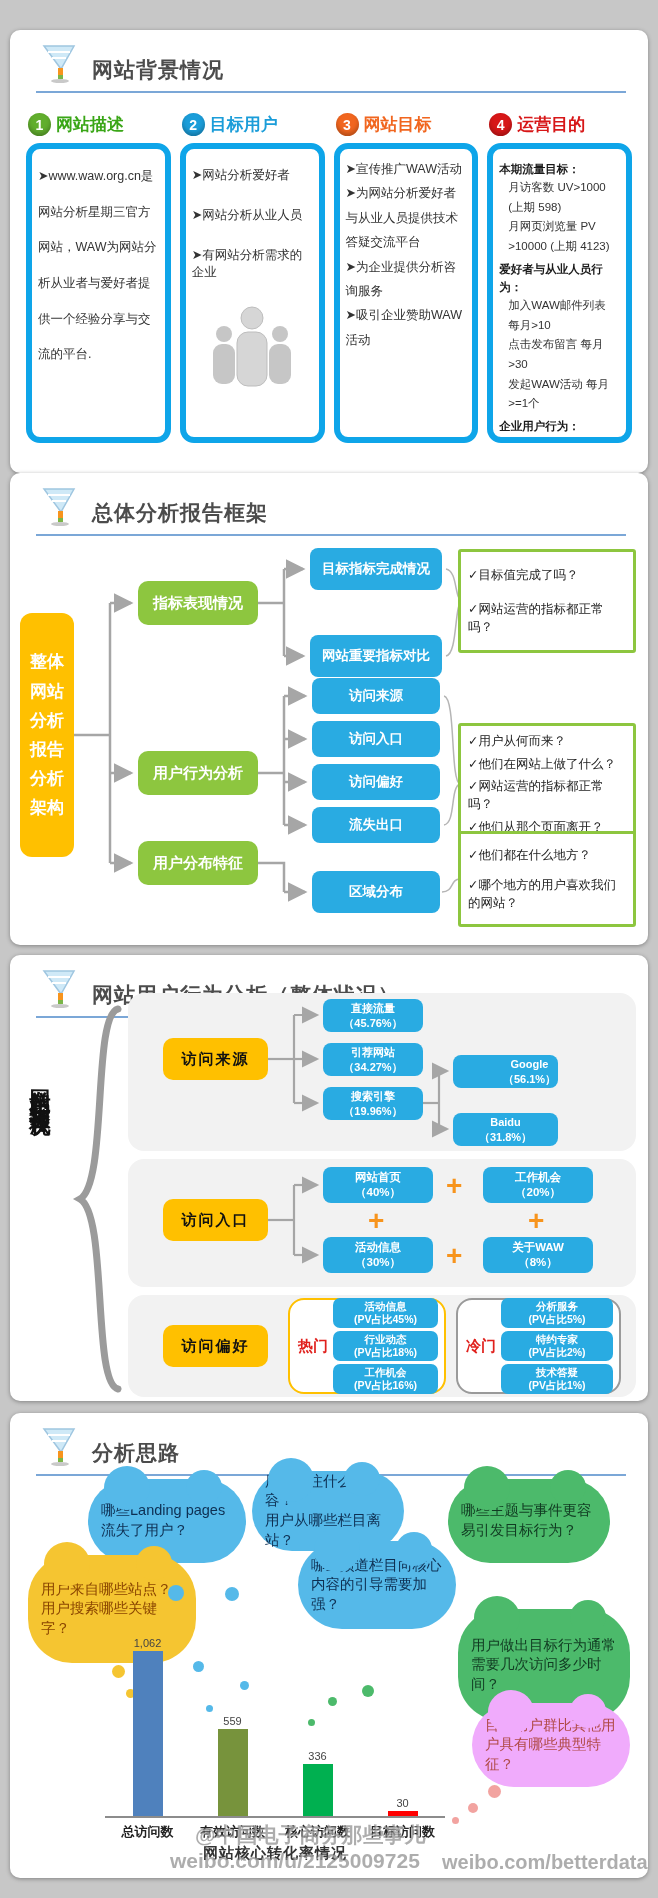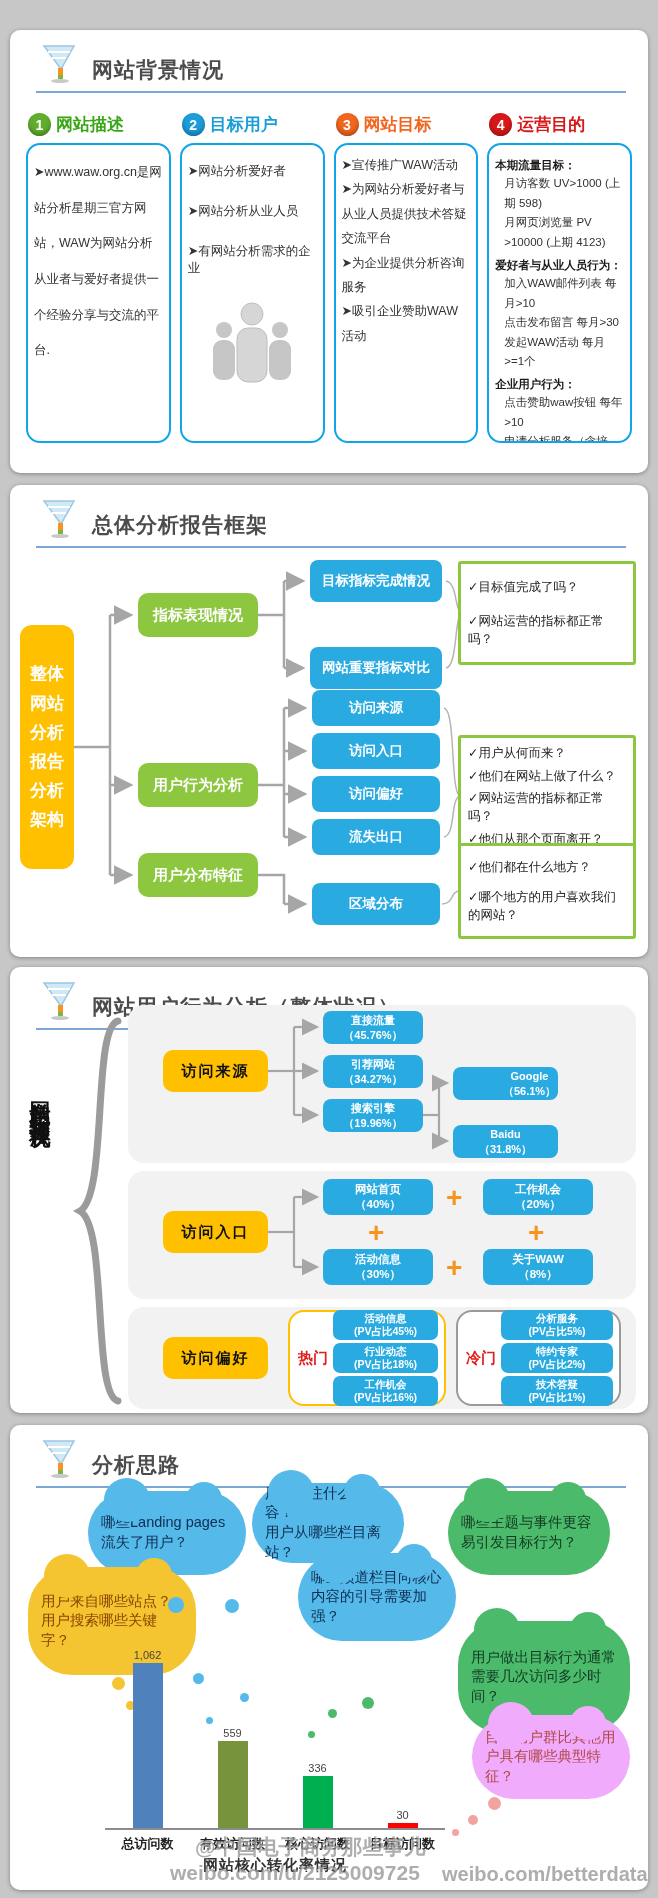--- a/index.html
+++ b/index.html
@@ -1,31 +1,31 @@
 <!DOCTYPE html>
 <html><head>
 <meta charset="utf-8">
 <style>
   html,body{margin:0;padding:0;}
   body{width:658px;height:1898px;background:#c7c7c7;font-family:"Liberation Sans","DejaVu Sans",sans-serif;position:relative;}
   .card{position:relative;background:#fff;border-radius:10px;margin:0 10px;box-shadow:0 1px 4px rgba(0,0,0,.35);box-sizing:border-box;overflow:hidden;}
   #card1{margin-top:30px;height:443px;}
-  #card2{margin-top:12px;height:472px;}
+  #card2{height:472px;}
   #card3{margin-top:10px;height:446px;}
   #card4{margin-top:12px;height:465px;}
   .hdr{display:flex;align-items:flex-end;gap:16px;padding:14px 0 4px 32px;}
   .hdr-title{font-size:21px;font-weight:bold;color:#4c4c4c;letter-spacing:1px;}
   .hdr-rule{height:2px;background:#7ba7d7;margin:3px 22px 0 26px;}
   
   .cols{display:flex;gap:9px;padding:16px 16px 0;}
   .col{flex:1;min-width:0;}
   .col-head{display:flex;align-items:center;gap:5px;margin:4px 0 7px 2px;}
   .badge{width:23px;height:23px;border-radius:50%;color:#fff;font-weight:bold;font-size:14px;display:flex;align-items:center;justify-content:center;flex:0 0 auto;box-shadow:inset 0 -3px 4px rgba(0,0,0,.25);}
   .col-title{font-size:17px;font-weight:bold;white-space:nowrap;}
-  .cbox{border:2px solid #0ea5e9;border-radius:14px;height:300px;padding:8px 6px;font-size:12.5px;color:#333;box-sizing:border-box;overflow:hidden;}
+  .cbox{border:6px solid #0ea5e9;border-radius:14px;height:300px;padding:8px 6px;font-size:12.5px;color:#333;box-sizing:border-box;overflow:hidden;}
   .c1p{line-height:2.85;margin:2px 0 0;}
   .c2i{margin:10px 0 23px;}
   .c3l{line-height:1.95;}
   .c4{font-size:11.5px;}
   .g-h{font-weight:bold;color:#1a1a1a;margin-top:3px;line-height:1.6;}
   .g-l{padding-left:9px;line-height:1.7;}
   .people{display:block;margin:6px auto 0;}
   
   .abs{position:absolute;box-sizing:border-box;}
   .root2{background:#ffc000;border-radius:12px;color:#fff;font-weight:bold;font-size:17px;line-height:1.72;display:flex;align-items:center;justify-content:center;text-align:center;}

